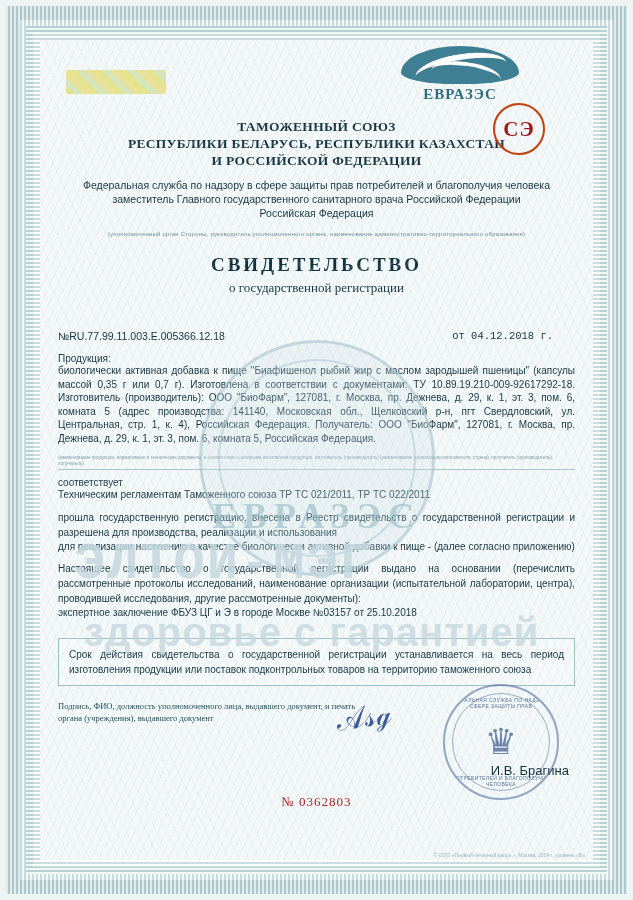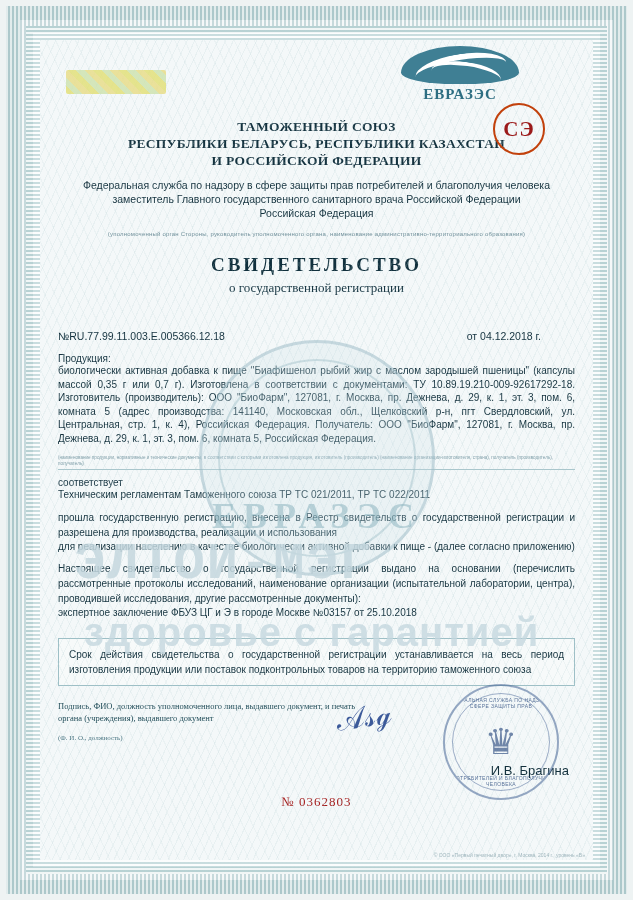--- a/index.html
+++ b/index.html
@@ -248,21 +248,21 @@
 
   .numline {
     position: relative;
     margin-top: 34px;
     padding: 0 18px;
     font-size: 10.5px;
     color: #14323f;
     height: 16px;
   }
   .numline .left { position: absolute; left: 18px; top: 0; }
-  .numline .right { position: absolute; right: 52px; top: 0; }
+  .numline .right { position: absolute; right: 40px; top: 0; font-family: Liberation Mono, monospace; }
 
   .sec-label {
     margin-top: 7px;
     padding: 0 18px;
     font-size: 10px;
     color: #14323f;
   }
   .body-text {
     padding: 0 18px;
     font-size: 10px;
@@ -464,21 +464,20 @@
 
     <div class="body-text">для реализации населению в качестве биологически активной добавки к пище - (далее согласно приложению)</div>
 
     <div class="para-justify block-gap">Настоящее свидетельство о государственной регистрации выдано на основании (перечислить рассмотренные протоколы исследований, наименование организации (испытательной лаборатории, центра), проводившей исследования, другие рассмотренные документы):</div>
     <div class="body-text">экспертное заключение ФБУЗ ЦГ и Э в городе Москве №03157 от 25.10.2018</div>
 
     <div class="framed">Срок действия свидетельства о государственной регистрации устанавливается на весь период изготовления продукции или поставок подконтрольных товаров на территорию таможенного союза</div>
 
     <div class="sign-area">
       <div class="sign-caption">Подпись, ФИО, должность уполномоченного лица, выдавшего документ, и печать органа (учреждения), выдавшего документ</div>
-      <div class="sign-sub">(Ф. И. О., должность)</div>
 
       <div class="signature">𝒜𝓈ℊ</div>
       <div class="sign-name">И.В. Брагина</div>
 
       <div class="stamp">
         <div class="ring2"></div>
         <div class="arc-top">ФЕДЕРАЛЬНАЯ СЛУЖБА ПО НАДЗОРУ В СФЕРЕ ЗАЩИТЫ ПРАВ</div>
         <div class="eagle">♛</div>
         <div class="arc-bottom">ПОТРЕБИТЕЛЕЙ И БЛАГОПОЛУЧИЯ ЧЕЛОВЕКА</div>
       </div>

